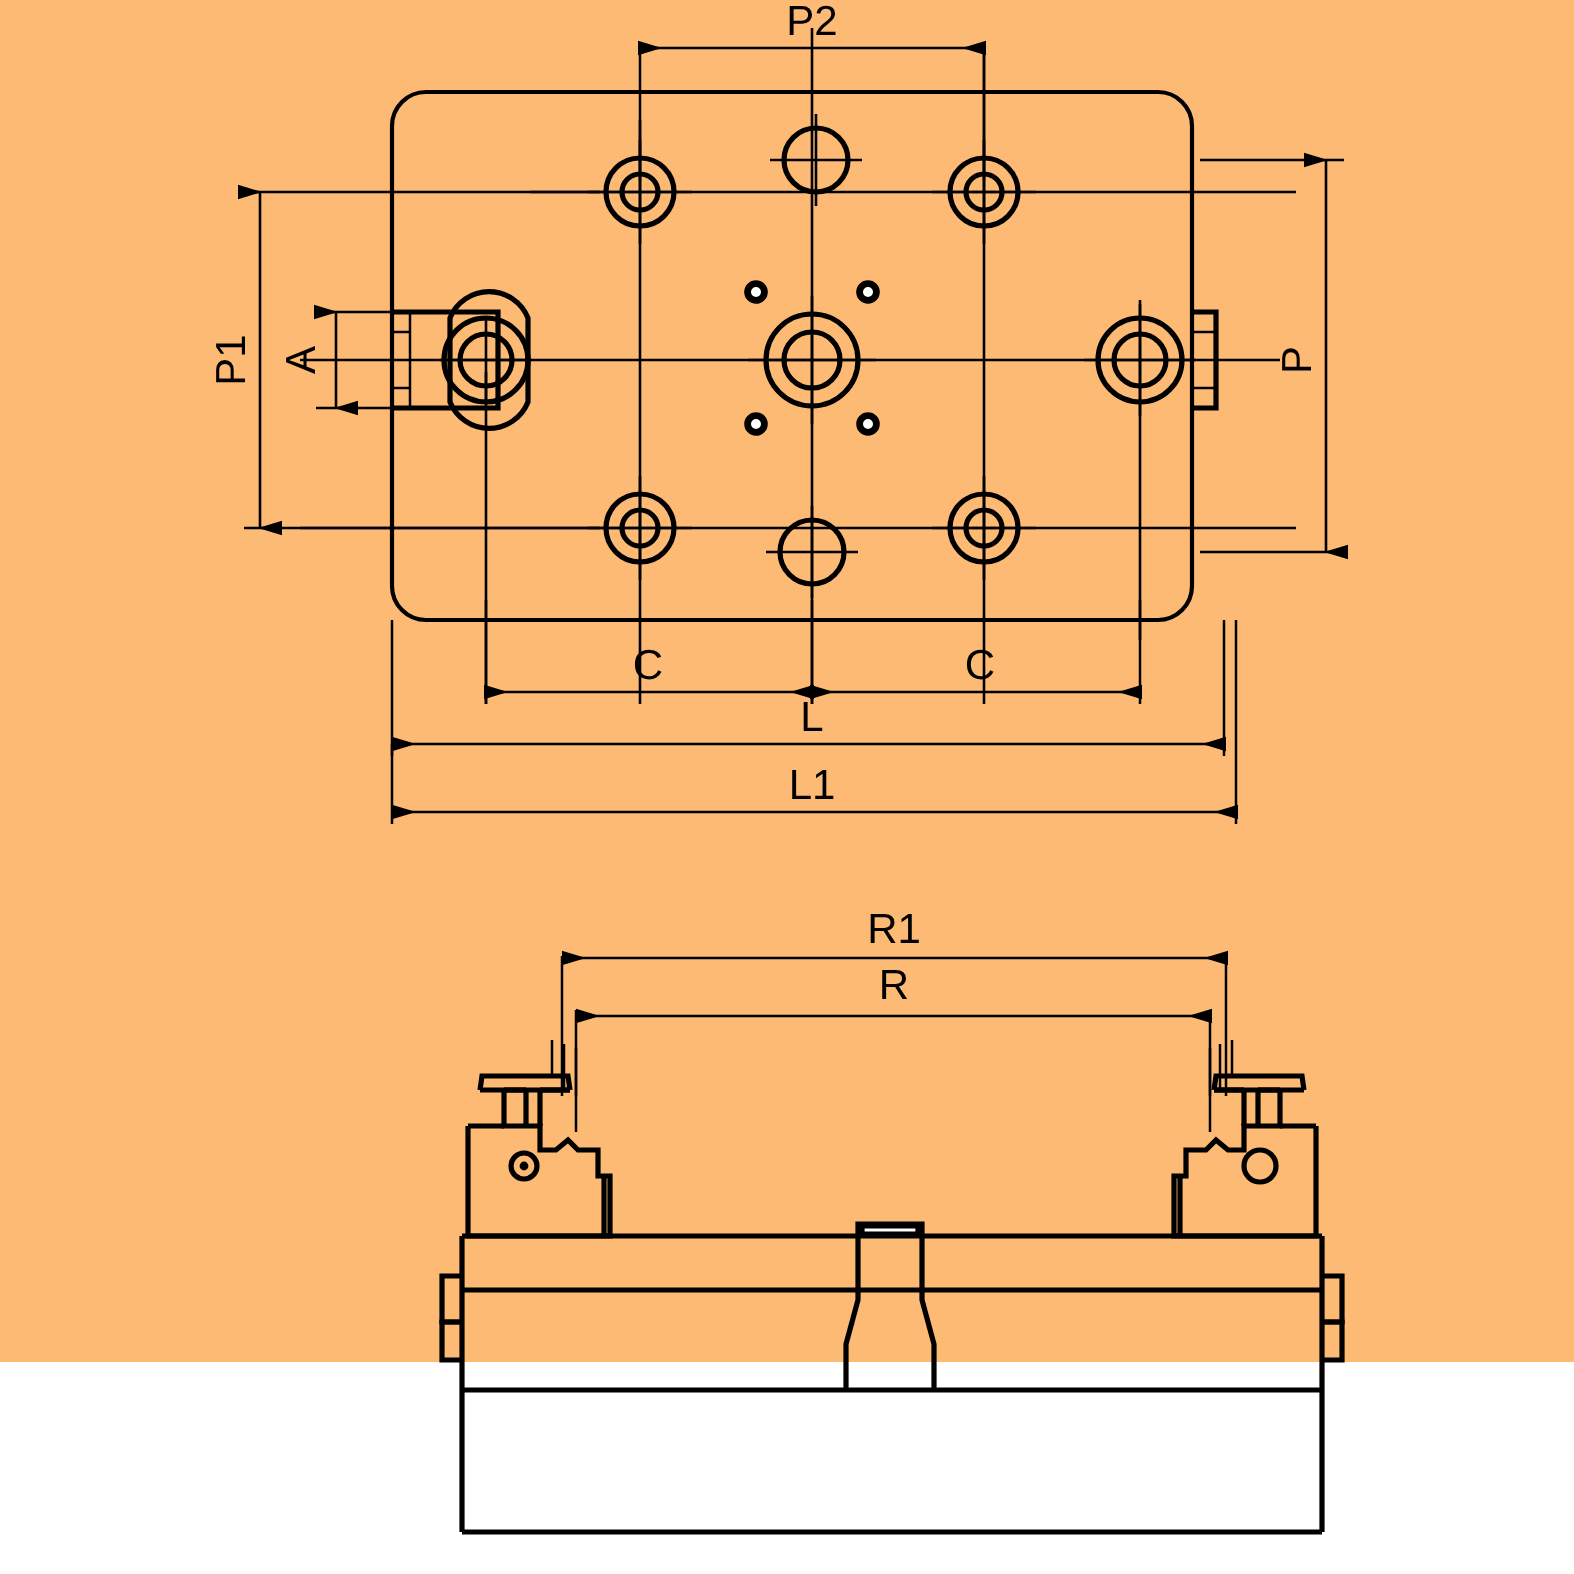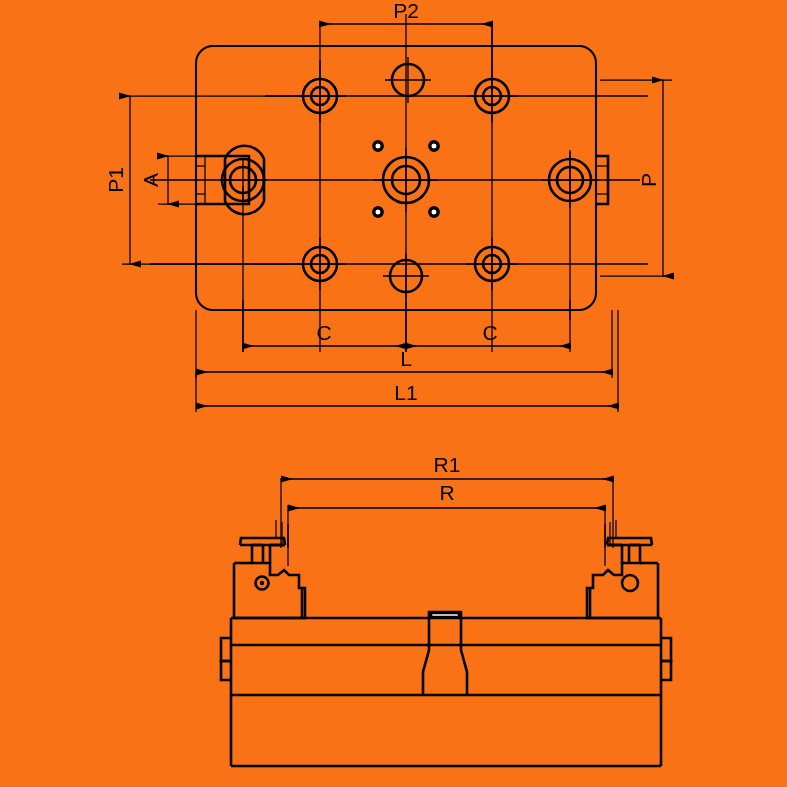--- a/index.html
+++ b/index.html
@@ -9,22 +9,22 @@
   }
   body {
     width: 787px;
     height: 787px;
     font-family: "Liberation Sans", sans-serif;
     overflow: hidden;
   }
   #drawing-root {
     position: relative;
     width: 787px;
-    height: 787px;
-    background: #f97316;
+    height: 681px;
+    background: #fdba74;
   }
   svg#tech-drawing {
     display: block;
     width: 787px;
     height: 787px;
   }
   .outline {
     fill: none;
     stroke: #000000;
     stroke-width: 2.1;

